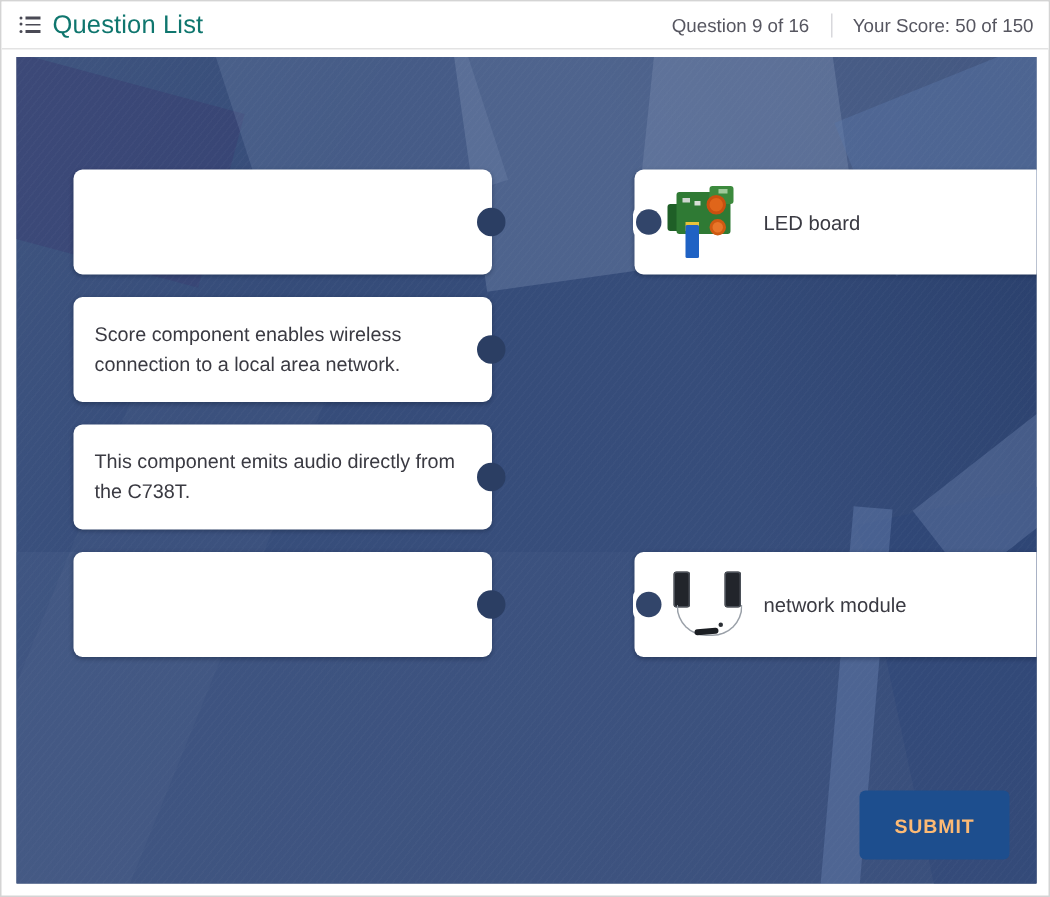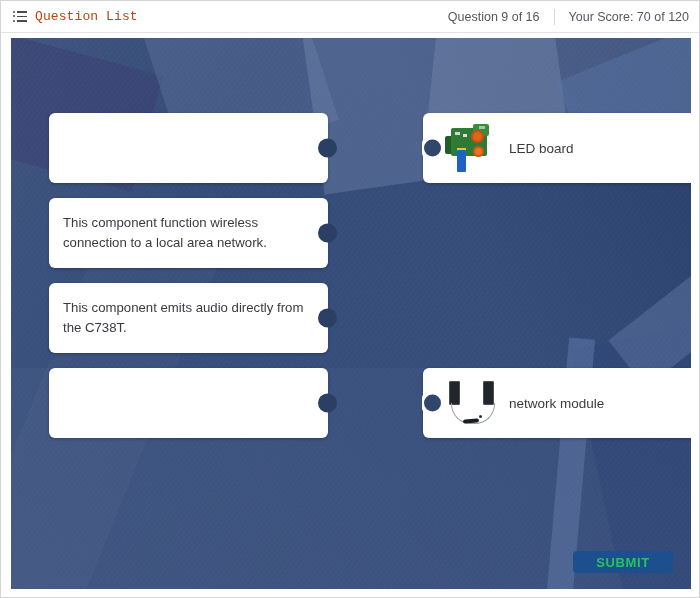--- a/index.html
+++ b/index.html
@@ -66,24 +66,23 @@
     height: 2px;
     background: #4a4a55;
     border-radius: 50%;
     display: block;
   }
   .list-icon b:nth-child(4) { top: -0.2px; }
   .list-icon b:nth-child(5) { top: 4.3px; }
   .list-icon b:nth-child(6) { top: 8.8px; }
 
   .header-title {
-    font-size: 13px;
-    color: #c2410c;
+    font-size: 17px;
+    color: #0f766e;
     letter-spacing: 0.1px;
-    font-family: Liberation Mono, monospace;
   }
   .header-right {
     margin-left: auto;
     display: flex;
     align-items: center;
     font-size: 12.5px;
     color: #565660;
   }
   .header-sep {
     width: 1px;
@@ -368,23 +367,23 @@
   }
   .t-spk .tape { position:absolute; left:20px; top:44px; width:16px; height:4px; background:#1b1e23; border-radius:2px; transform: rotate(-5deg); }
   .t-spk .dot { position:absolute; left:36px; top:40px; width:3px; height:3px; background:#2b2f35; border-radius:50%; }
 
   
   .submit-btn {
     position: absolute;
     right: 18px;
     bottom: 16px;
     width: 100px;
-    height: 22px;
+    height: 46px;
     background: #1d4e8e;
-    color: #22c55e;
+    color: #fdba74;
     border: none;
     border-radius: 4px;
     font-family: "Liberation Sans", sans-serif;
     font-size: 13px;
     font-weight: bold;
     letter-spacing: 0.6px;
     cursor: pointer;
     z-index: 10;
   }
 </style>
@@ -401,21 +400,21 @@
           <i></i>
           <b></b>
           <b></b>
           <b></b>
       </span>
       <span class="header-title">Question List</span>
     </div>
     <div class="header-right">
       <span>Question 9 of 16</span>
       <span class="header-sep"></span>
-      <span>Your Score: 70 of 120</span>
+      <span>Your Score: 50 of 150</span>
     </div>
   </div>
 
   <div class="stage-wrap">
     <div class="bg-photo">
       <div class="shape paper-d"></div>
       <div class="shape paper-e"></div>
       <div class="shape paper-a"></div>
       <div class="shape paper-b"></div>
       <div class="shape paper-c"></div>
@@ -450,21 +449,21 @@
               <span class="c2"></span>
             <span class="rib2"></span>
               <span class="rib"></span>
           </span>
           <span class="ans-label">LED board</span>
         </div>
       </div>
 
       <div class="row">
         <div class="card card-left">
-          <div class="prompt">This component function wireless connection to a local area network.</div>
+          <div class="prompt">Score component enables wireless connection to a local area network.</div>
           <span class="tab-neck"></span>
           <span class="tab-knob"></span>
         </div>
       </div>
 
       <div class="row">
         <div class="card card-left">
           <div class="prompt">This component emits audio directly from the C738T.</div>
           <span class="tab-neck"></span>
           <span class="tab-knob"></span>

